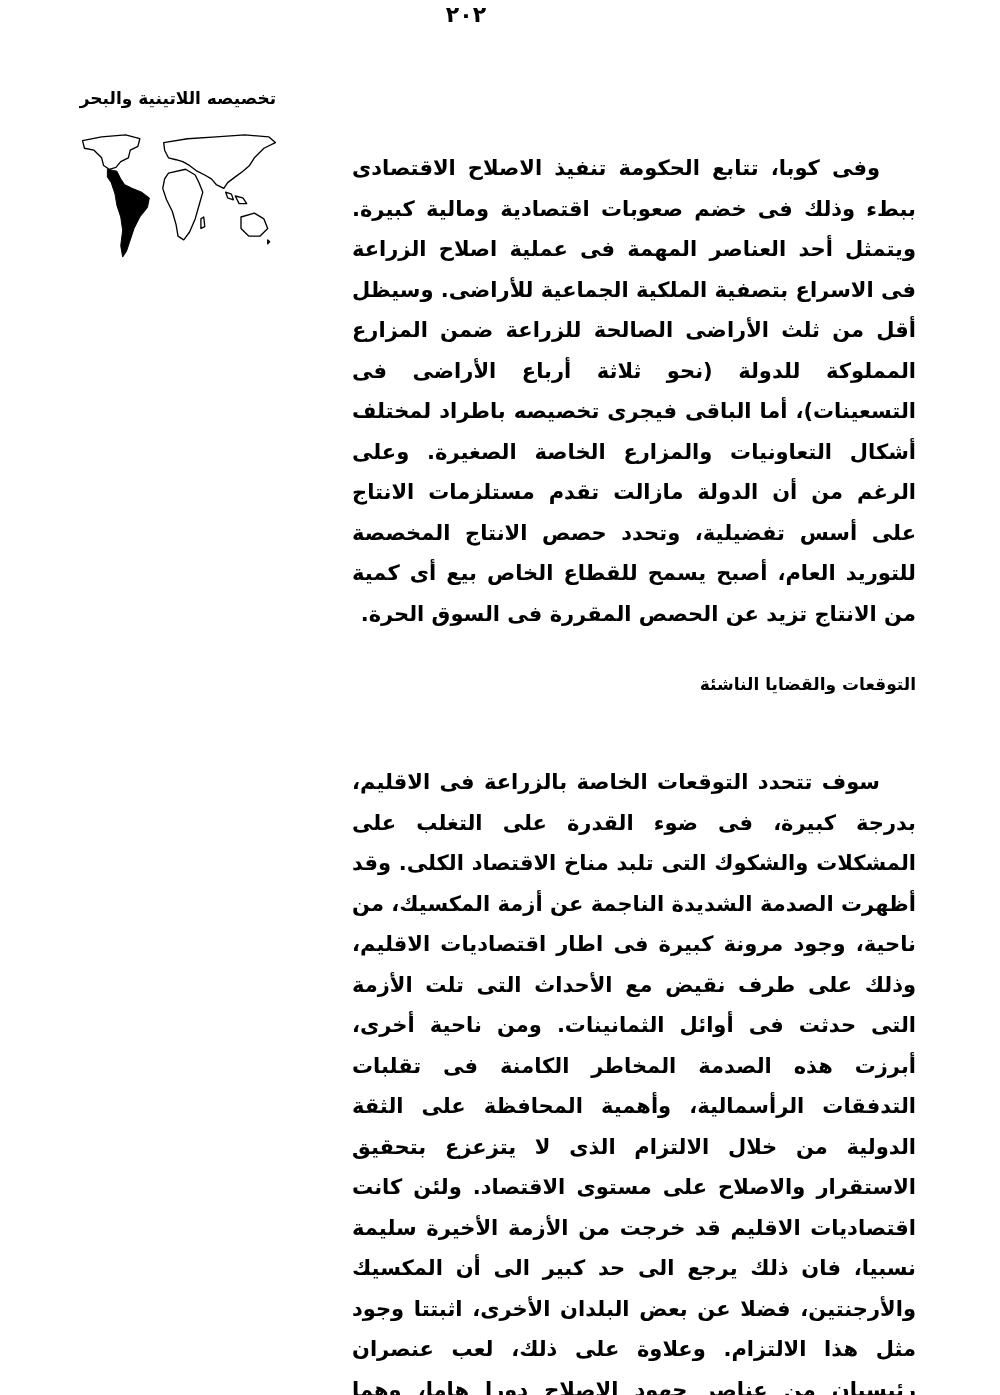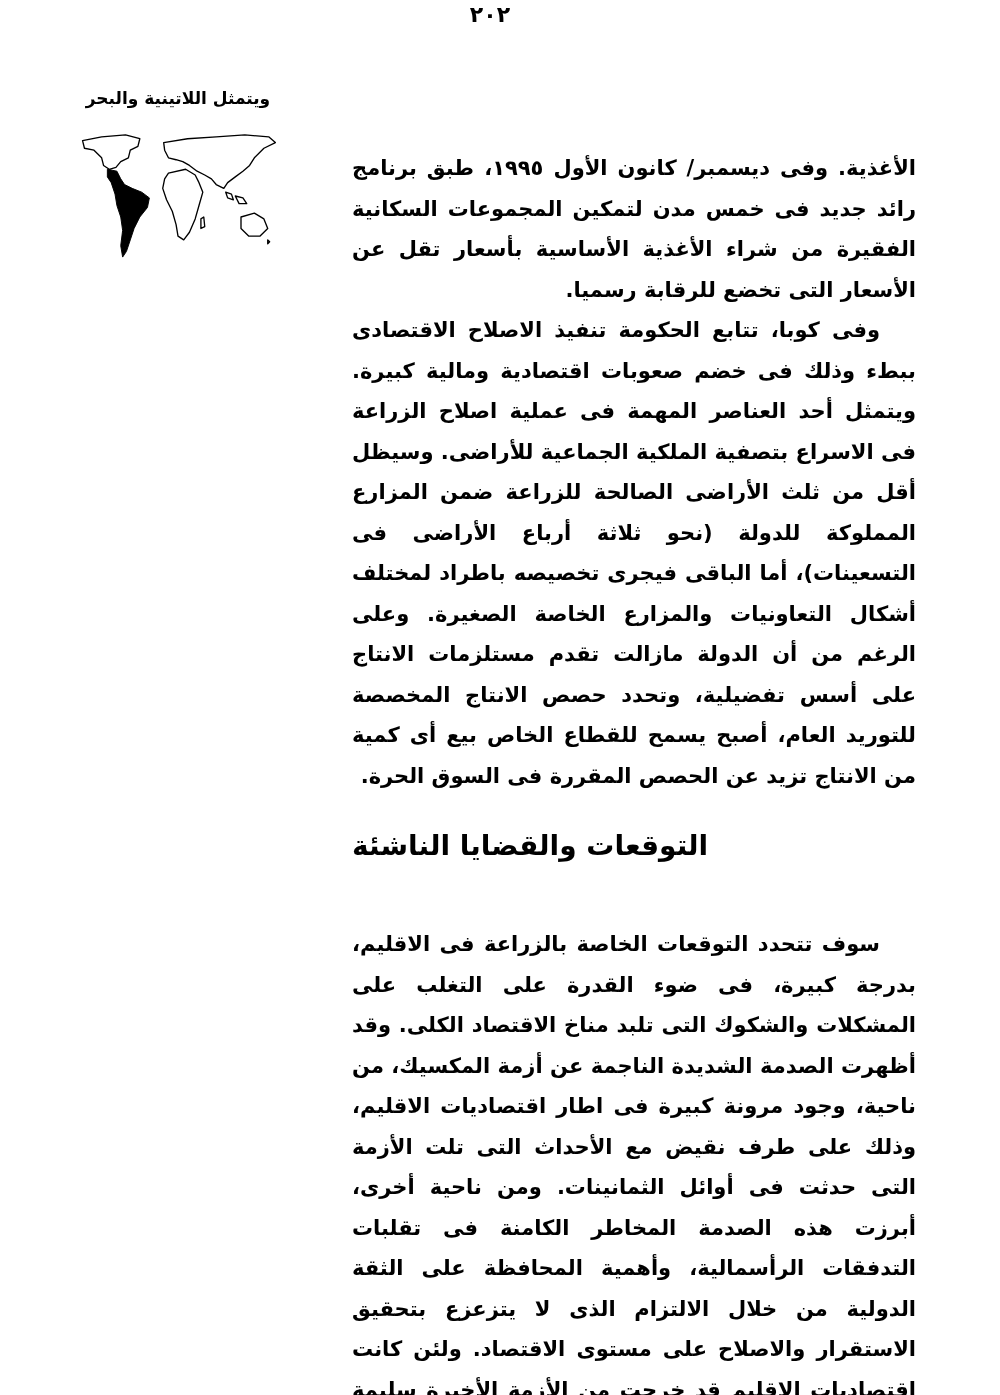--- a/index.html
+++ b/index.html
@@ -1,35 +1,35 @@
 <!DOCTYPE html>
 <html><head>
 <meta charset="utf-8">
 <style>
   html, body { margin: 0; padding: 0; background: #ffffff; }
   body { width: 1000px; height: 1395px; position: relative; overflow: hidden;
          font-family: "DejaVu Sans", sans-serif; color: #000; }
   .page-number { position: absolute; top: 2px; left: 0; width: 932px; text-align: center;
-                 font-size: 22px; font-weight: bold; padding-left: 24px; }
+                 font-size: 22px; font-weight: bold; }
   .sidebar { position: absolute; left: 68px; top: 80px; width: 220px; text-align: center; direction: rtl; }
   .sidebar-title { font-size: 17px; font-weight: bold; line-height: 36px; }
   .map { display: block; margin: 10px auto 0 auto; width: 210px; height: 140px; }
   .main { position: absolute; left: 352px; top: 148px; width: 564px; direction: rtl; text-align: justify;
           font-size: 21px; font-weight: bold; }
   .para { margin: 0; line-height: 40.5px; text-align-last: right; }
   .para.indent { text-indent: 36px; }
-  .section-heading { font-size: 28px; font-weight: bold; line-height: 40px; margin: 30px 0 58px 0; text-align: left; }
+  .section-heading { font-size: 17px; font-weight: bold; line-height: 40px; margin: 30px 0 58px 0; text-align: right; }
 </style>
 </head>
 <body>
 
 <div class="page-number">٢٠٢</div>
 
 <div class="sidebar">
-  <div class="sidebar-title">ويتمثل اللاتينية والبحر</div>
+  <div class="sidebar-title">تخصيصه اللاتينية والبحر</div>
   <svg class="map" viewBox="0 0 220 140" xmlns="http://www.w3.org/2000/svg">
     <g fill="none" stroke="#000" stroke-width="1.4" stroke-linejoin="round">
 
       <path d="M10,12 L30,8 L55,6 L70,10 L68,18 L60,22 L58,30 L50,34 L45,40 L38,42 L32,38 L30,30 L22,22 L12,20 Z"></path>
 
       <path d="M95,14 L120,10 L150,8 L180,6 L205,8 L212,14 L200,20 L190,30 L185,38 L178,44 L170,50 L162,56 L158,62 L150,58 L145,52 L138,48 L130,44 L122,38 L115,34 L108,32 L100,30 L96,22 Z"></path>
 
       <path d="M100,46 L118,42 L128,48 L132,56 L136,66 L132,80 L128,94 L122,108 L116,116 L110,112 L108,100 L104,86 L98,74 L94,62 L96,52 Z"></path>
 
       <path d="M134,94 L137,92 L138,102 L134,104 Z"></path>
@@ -39,17 +39,16 @@
 
       <path d="M176,92 L190,88 L200,94 L204,104 L196,112 L184,112 L176,104 Z"></path>
       <path d="M204,116 L206,118 L204,120 Z"></path>
     </g>
 
     <path fill="#000" stroke="#000" stroke-width="1" d="M36,42 L46,44 L50,52 L54,58 L62,62 L72,66 L80,72 L78,82 L70,92 L64,104 L60,116 L56,128 L52,134 L50,122 L52,106 L50,92 L46,80 L44,68 L40,56 L36,50 Z"></path>
   </svg>
 </div>
 
 <div class="main">
-  <p class="para">الأغذية. وفى ديسمبر/ كانون الأول ١٩٩٥، طبق برنامج رائد جديد فى خمس مدن لتمكين المجموعات السكانية الفقيرة من شراء الأغذية الأساسية بأسعار تقل عن الأسعار التى تخضع للرقابة رسميا.</p>
   <p class="para indent">وفى كوبا، تتابع الحكومة تنفيذ الاصلاح الاقتصادى ببطء وذلك فى خضم صعوبات اقتصادية ومالية كبيرة. ويتمثل أحد العناصر المهمة فى عملية اصلاح الزراعة فى الاسراع بتصفية الملكية الجماعية للأراضى. وسيظل أقل من ثلث الأراضى الصالحة للزراعة ضمن المزارع المملوكة للدولة (نحو ثلاثة أرباع الأراضى فى التسعينات)، أما الباقى فيجرى تخصيصه باطراد لمختلف أشكال التعاونيات والمزارع الخاصة الصغيرة. وعلى الرغم من أن الدولة مازالت تقدم مستلزمات الانتاج على أسس تفضيلية، وتحدد حصص الانتاج المخصصة للتوريد العام، أصبح يسمح للقطاع الخاص بيع أى كمية من الانتاج تزيد عن الحصص المقررة فى السوق الحرة.</p>
   <div class="section-heading">التوقعات والقضايا الناشئة</div>
   <p class="para indent">سوف تتحدد التوقعات الخاصة بالزراعة فى الاقليم، بدرجة كبيرة، فى ضوء القدرة على التغلب على المشكلات والشكوك التى تلبد مناخ الاقتصاد الكلى. وقد أظهرت الصدمة الشديدة الناجمة عن أزمة المكسيك، من ناحية، وجود مرونة كبيرة فى اطار اقتصاديات الاقليم، وذلك على طرف نقيض مع الأحداث التى تلت الأزمة التى حدثت فى أوائل الثمانينات. ومن ناحية أخرى، أبرزت هذه الصدمة المخاطر الكامنة فى تقلبات التدفقات الرأسمالية، وأهمية المحافظة على الثقة الدولية من خلال الالتزام الذى لا يتزعزع بتحقيق الاستقرار والاصلاح على مستوى الاقتصاد. ولئن كانت اقتصاديات الاقليم قد خرجت من الأزمة الأخيرة سليمة نسبيا، فان ذلك يرجع الى حد كبير الى أن المكسيك والأرجنتين، فضلا عن بعض البلدان الأخرى، اثبتتا وجود مثل هذا الالتزام. وعلاوة على ذلك، لعب عنصران رئيسيان من عناصر جهود الاصلاح دورا هاما، وهما الانفتاح</p>
 </div>
 
 </body></html>

